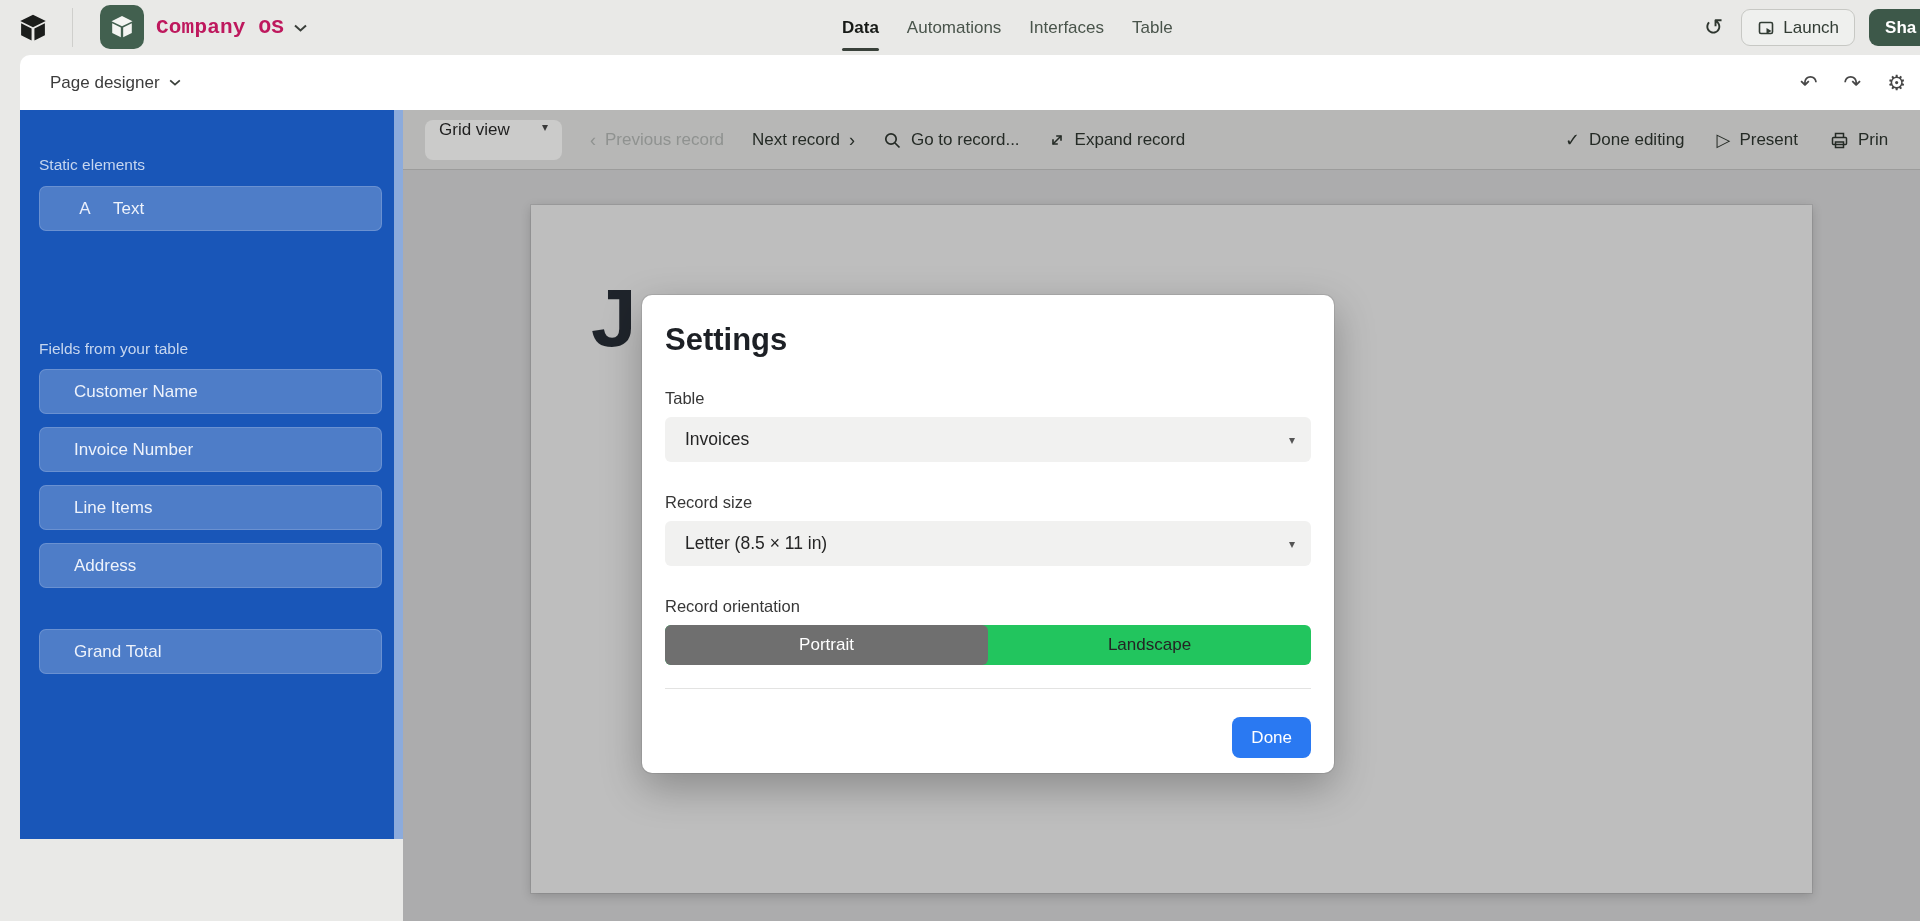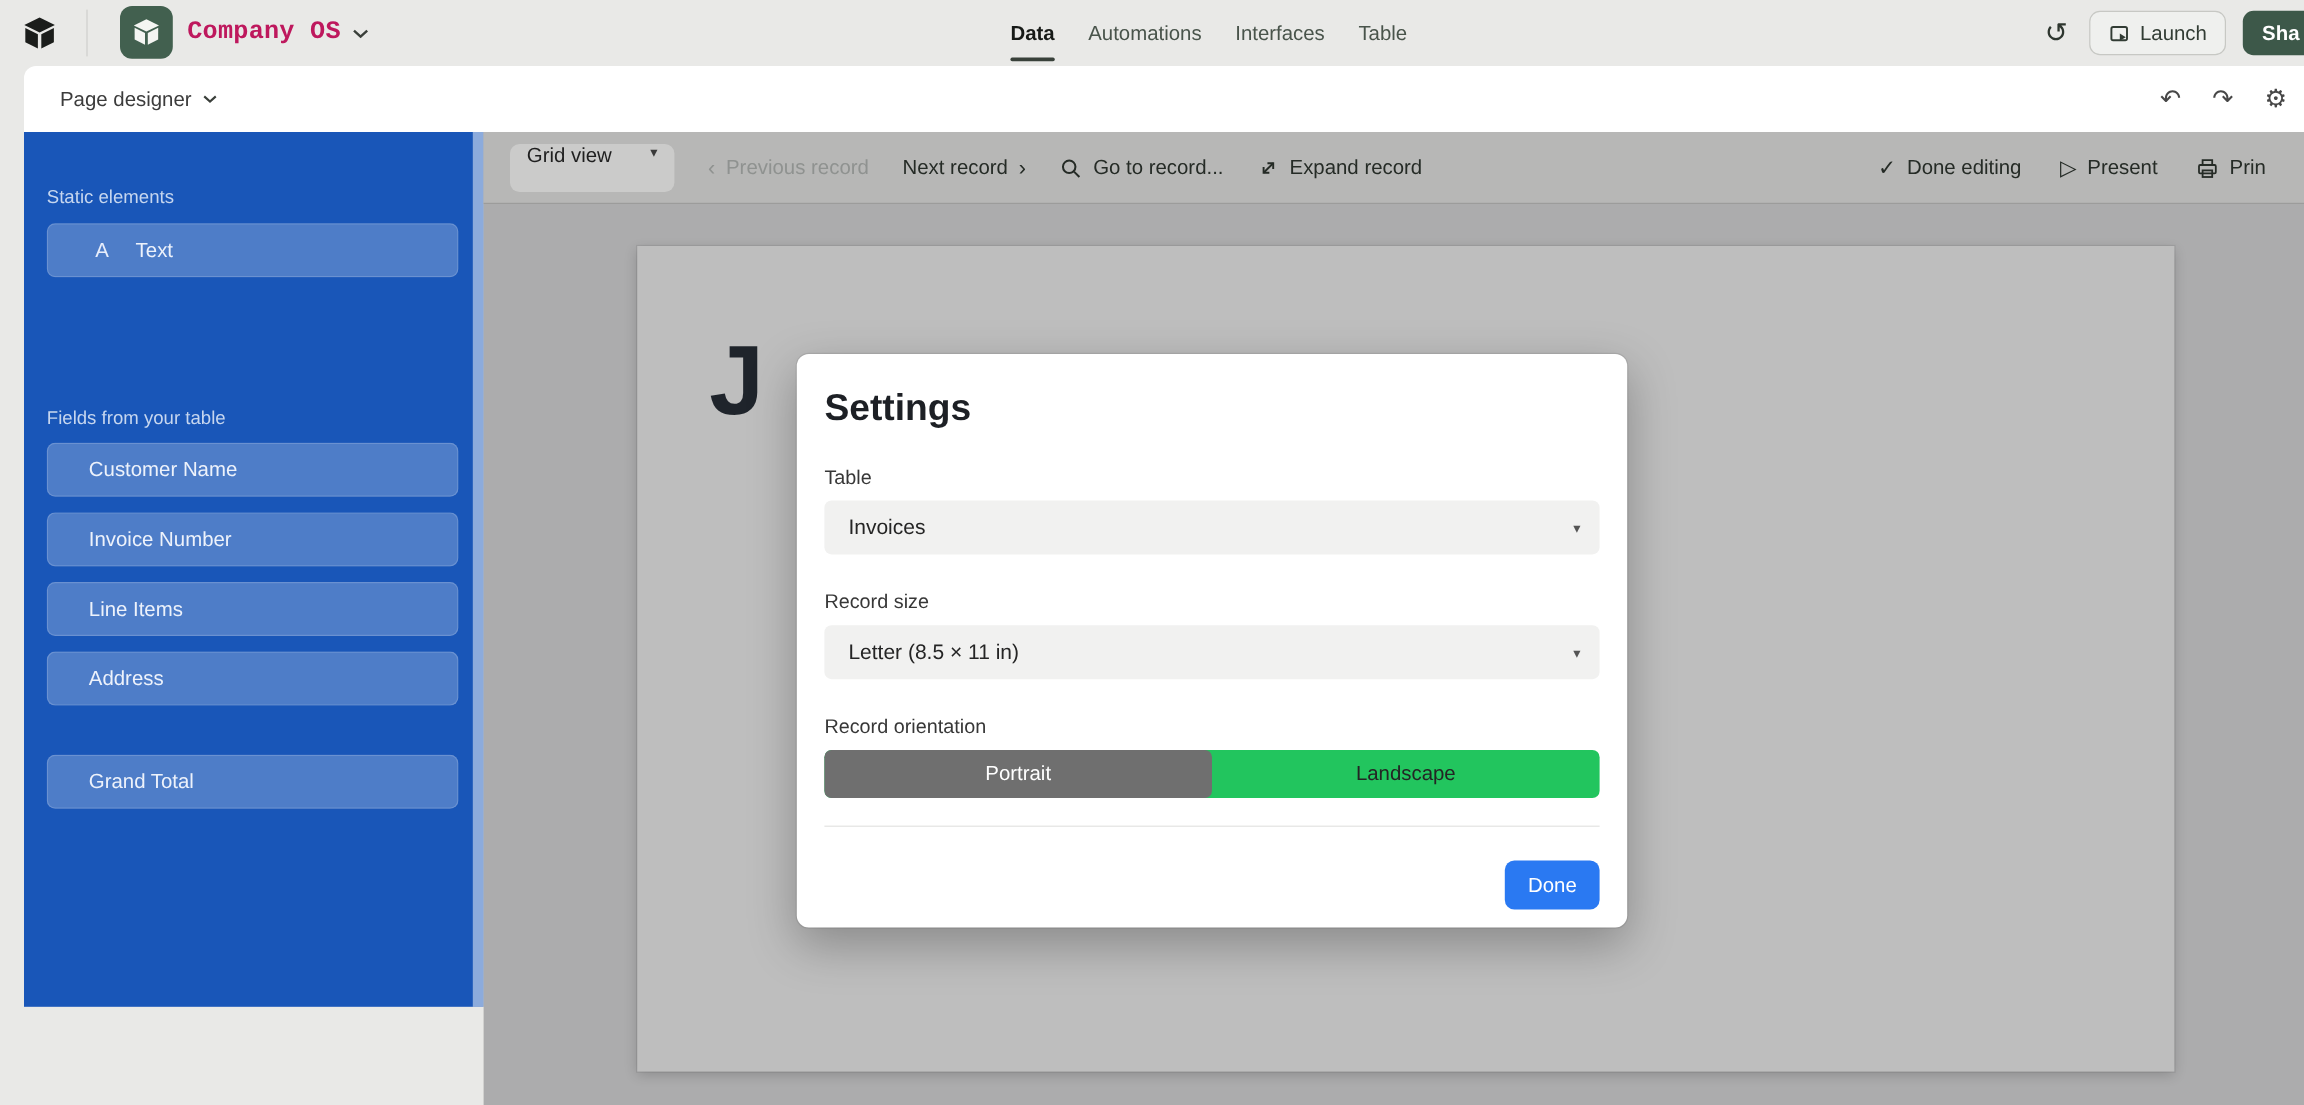--- a/index.html
+++ b/index.html
@@ -56,21 +56,21 @@
   .gridview-btn { width:137px; height:40px; background:#cbcbca; border-radius:8px; display:flex;
                   justify-content:space-between; padding:0 14px; font-size:17px;
                   color:#1f1f1f; cursor:pointer; }
   .gridview-btn .caret { font-size:12px; color:#3a3a3a; }
 
   .page { left:531px; top:205px; width:1281px; height:688px; background:#bebebe;
           box-shadow:0 0 0 1px rgba(0,0,0,.07), 0 3px 10px rgba(0,0,0,.18); }
   .page-letter { position:absolute; left:60px; top:72px; font-size:82px; font-weight:700; color:#1f242b; line-height:1; }
 
   
-  .modal { left:664px; top:295px; width:692px; height:478px; background:#ffffff; border-radius:10px;
+  .modal { left:642px; top:295px; width:692px; height:478px; background:#ffffff; border-radius:10px;
            box-shadow:0 0 0 1px rgba(0,0,0,.08), 0 14px 40px rgba(0,0,0,.28); padding:0 23px; }
   .modal-title { margin-top:27px; font-size:31px; font-weight:700; color:#1d2025; }
   .field-label { margin-top:31px; font-size:16.5px; font-weight:500; color:#373737; }
   .select { margin-top:9px; height:45px; background:#f1f1f0; border-radius:6px; display:flex;
             align-items:center; justify-content:space-between; padding:0 16px 0 20px; cursor:pointer; }
   .select .val { font-size:17.5px; color:#252525; }
   .select .caret { font-size:12px; color:#555; }
   .segmented { margin-top:9px; height:40px; background:#22c55e; border-radius:6px; position:relative; display:flex; }
   .segment { flex:1; display:flex; align-items:center; justify-content:center; font-size:17px; color:#242424; cursor:pointer; border-radius:6px; }
   .segment.selected { background:#6f6f6f; color:#ffffff; margin:0; }

